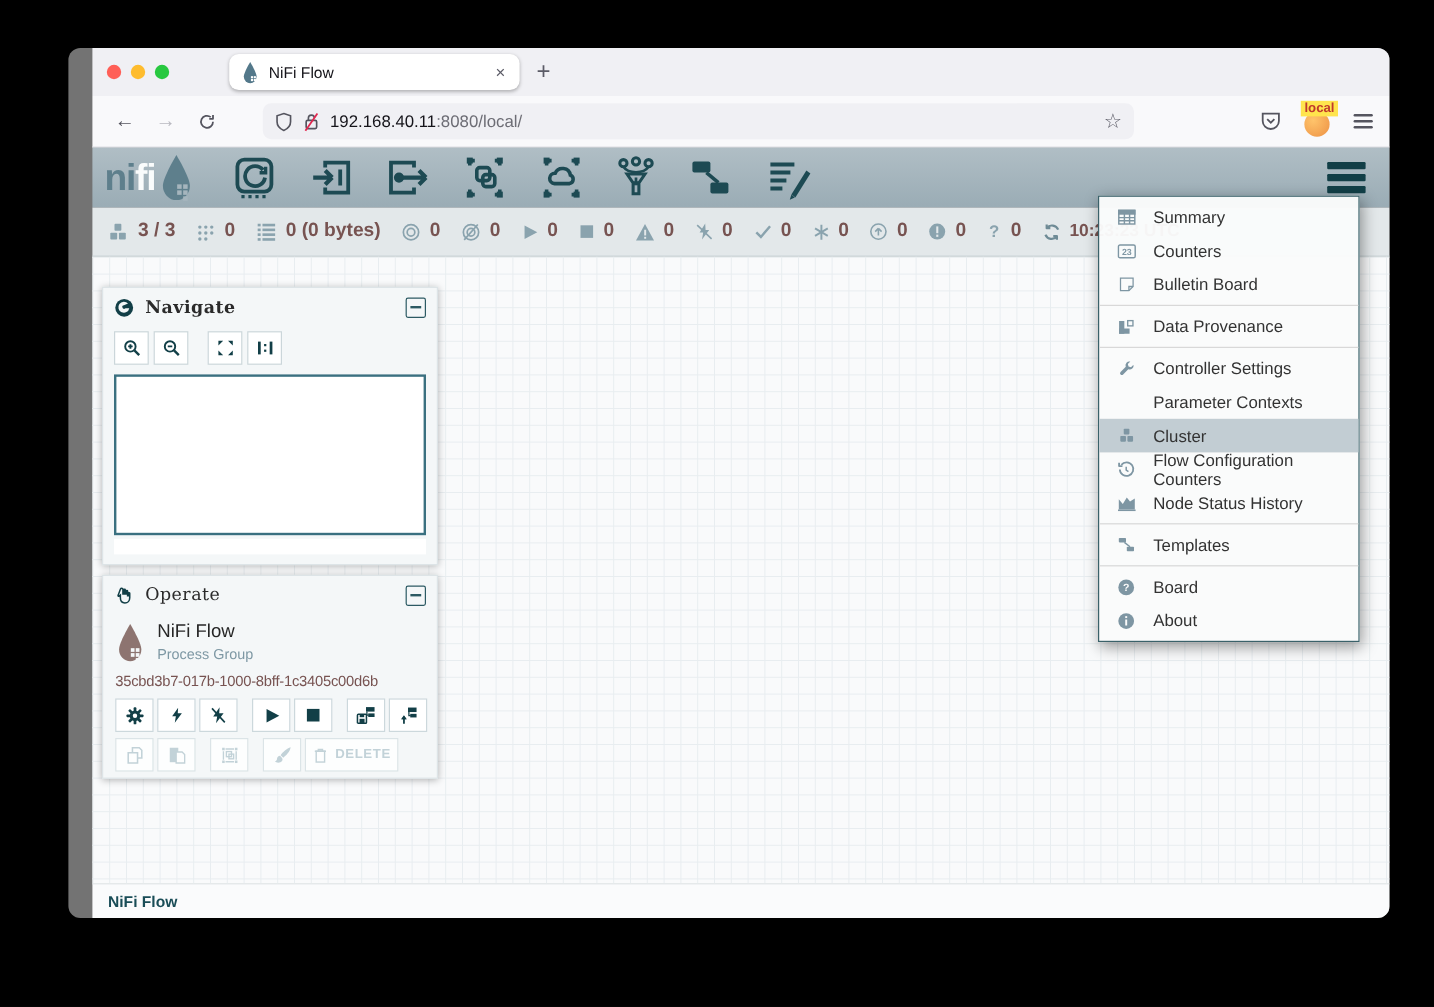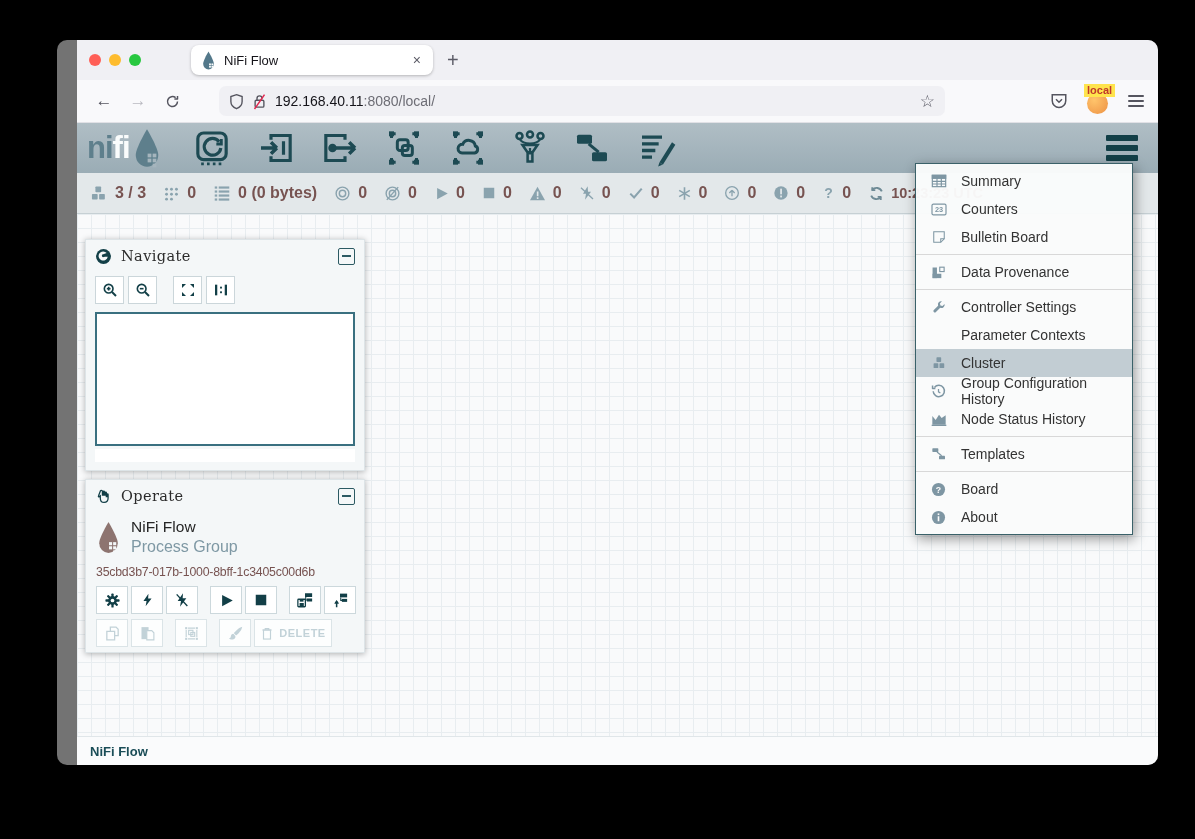--- a/index.html
+++ b/index.html
@@ -74,21 +74,21 @@
   .collapse span{width:9px;height:2px;background:#2c5a63;}
   .navtools{display:flex;align-items:center;gap:4px;padding:4px 9px 2px;}
   .sqbtn{width:27px;height:26px;background:#fff;border:1px solid #cbd6da;display:flex;
          align-items:center;justify-content:center;color:#123f47;}
   .gap12{margin-left:12px;}
   .birdseye{margin:6px 9px 0;height:130px;background:#fff;border:2px solid #3a7080;}
   .birdstrip{margin:3px 9px 8px;height:13px;background:#fff;}
 
   .opflow{display:flex;align-items:center;gap:10px;padding:6px 10px 0;}
   .opname{font-size:15.5px;color:#262626;}
-  .optype{font-size:16px;color:#7e98a4;margin-top:2px;}
+  .optype{font-size:12px;color:#7e98a4;margin-top:2px;}
   .opid{padding:9px 10px 7px;font-size:12.3px;color:#775351;letter-spacing:-.2px;}
   .oprow{display:flex;align-items:center;gap:3px;padding:0 10px;margin-bottom:5px;}
   .obtn{width:30px;height:26px;background:#fff;border:1px solid #ccd8dc;display:flex;
         align-items:center;justify-content:center;color:#123f47;flex:none;}
   .obtn.dis{color:#c2d2d8;border-color:#dbe4e7;background:#fdfefe;align-items:center;}
   .obtn.wide{width:76px;gap:5px;font-size:11px;font-weight:700;color:#c2d2d8;letter-spacing:.5px;}
 
   
   .gmenu{position:absolute;left:858px;top:123px;width:216px;background:rgba(250,251,251,.97);
          border:1px solid #3a6169;box-shadow:2px 4px 12px rgba(0,0,0,.4);padding:3px 0;z-index:40;
@@ -380,21 +380,21 @@
             <path d="M6 3v4.3h4.3" stroke-linejoin="round"></path>
         <path d="M4.5 15a8 8 0 0 0 13.5 2"></path>
             <path d="M18 21v-4.3h-4.3" stroke-linejoin="round"></path>
       </svg>
           <b>10:23:23 UTC</b>
         </span>
   </div>
 
   <div class="canvas">
 
-    <div class="panel" style="left:8px;top:25px;">
+    <div class="panel" style="left:8px;top:25px;font-weight:bold;">
       <div class="phead">
         <svg width="17" height="17" viewBox="0 0 24 24">
           <circle cx="12" cy="12" r="10.5" fill="#123f47"></circle>
           <path d="M16.5 7A6.5 6.5 0 1 0 18 12.5h-5a2 2 0 1 1-1.3-3.6z" fill="#f4f7f8"></path>
           <circle cx="12.3" cy="11.3" r="1.4" fill="#123f47"></circle>
         </svg>
         <span class="pt">Navigate</span>
         <span class="collapse">
               <span></span>
             </span>
@@ -626,21 +626,21 @@
       <span>Cluster</span>
     </div>
     <div class="mi">
       <span class="ic">
         <svg width="15" height="15" viewBox="0 0 24 24" fill="none" stroke="currentColor" stroke-width="2.4">
           <path d="M5.5 5.5a9 9 0 1 1-2 6"></path>
           <path d="M2.5 2.5v4.5H7" stroke-linejoin="round"></path>
           <path d="M12 8v4.5l3 2" stroke-width="2"></path>
         </svg>
           </span>
-      <span>Group Configuration History</span>
+      <span>Flow Configuration Counters</span>
     </div>
     <div class="mi">
       <span class="ic">
         <svg width="16" height="14" viewBox="0 0 24 21">
           <path d="M2 19V6l5 6 5-8 4 5 6-4v14z" fill="currentColor"></path>
           <line x1="1" y1="20" x2="23" y2="20" stroke="currentColor" stroke-width="2"></line>
         </svg>
           </span>
       <span>Node Status History</span>
     </div>

